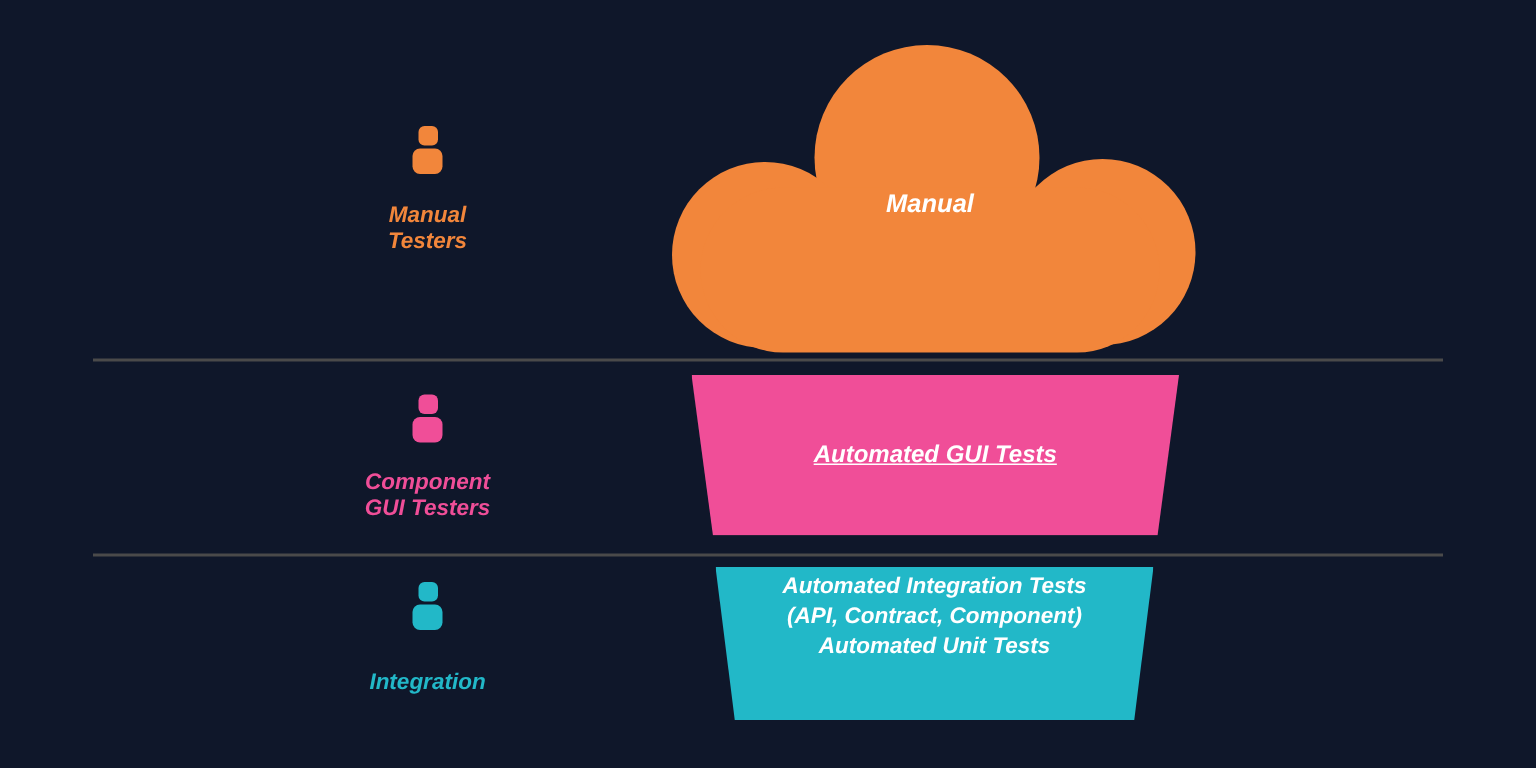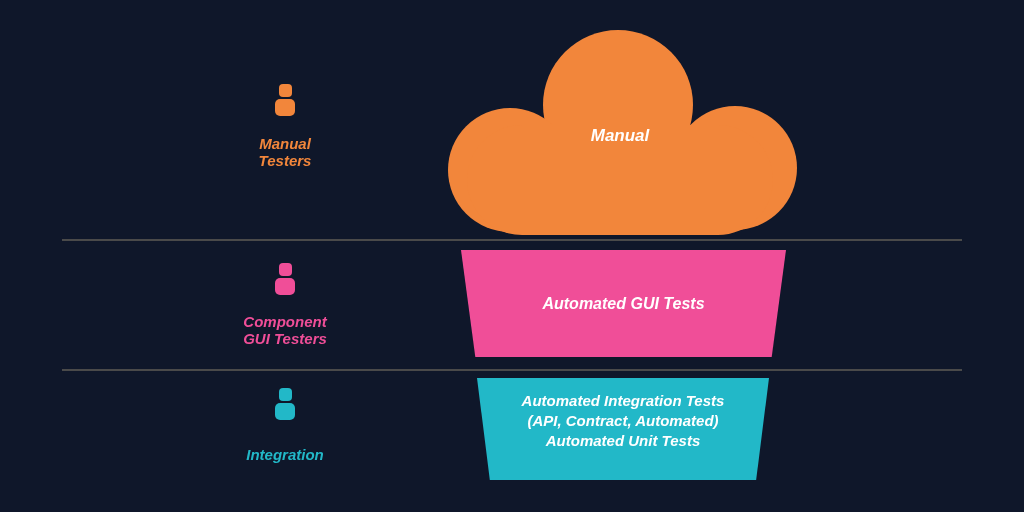--- a/index.html
+++ b/index.html
@@ -101,28 +101,29 @@
     align-items: center;
   }
   .trapezoid.pink {
     left: 461px;
     top: 250px;
     width: 325px;
     height: 107px;
     background: #f04e98;
     justify-content: center;
     font-size: 16px;
+    text-decoration: underline;
   }
   .trapezoid.teal {
     left: 477px;
     top: 378px;
     width: 292px;
     height: 102px;
     background: #22b8c8;
-    padding-top: 13px;
+    padding-top: 3px;
     box-sizing: border-box;
     font-size: 15px;
     line-height: 20px;
   }
   .trapezoid.teal .line3 {
   }
 </style>
 </head>
 <body>
 
@@ -162,17 +163,17 @@
   </div>
 
   <div class="person teal">
     <div class="head"></div>
     <div class="body"></div>
   </div>
   <div class="actor-label teal">Integration</div>
 
   <div class="trapezoid teal">
     <div class="line1">Automated Integration Tests</div>
-    <div class="line2">(API, Contract, Automated)</div>
+    <div class="line2">(API, Contract, Component)</div>
     <div class="line3">Automated Unit Tests</div>
   </div>
 
 </div>
 
 </body></html>

